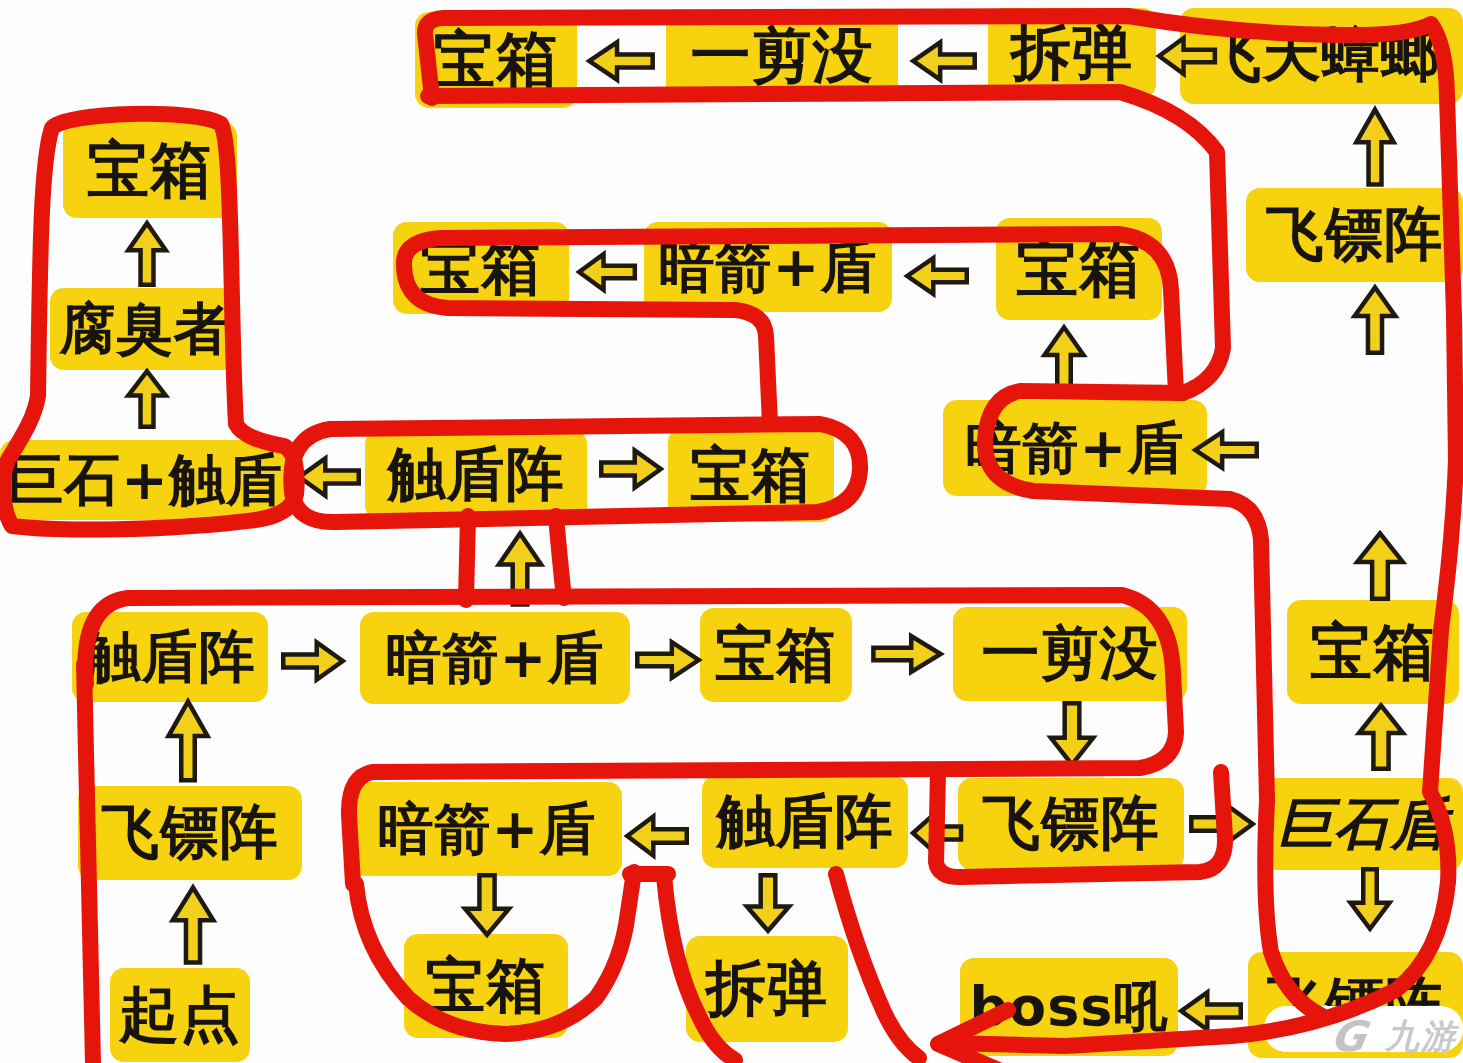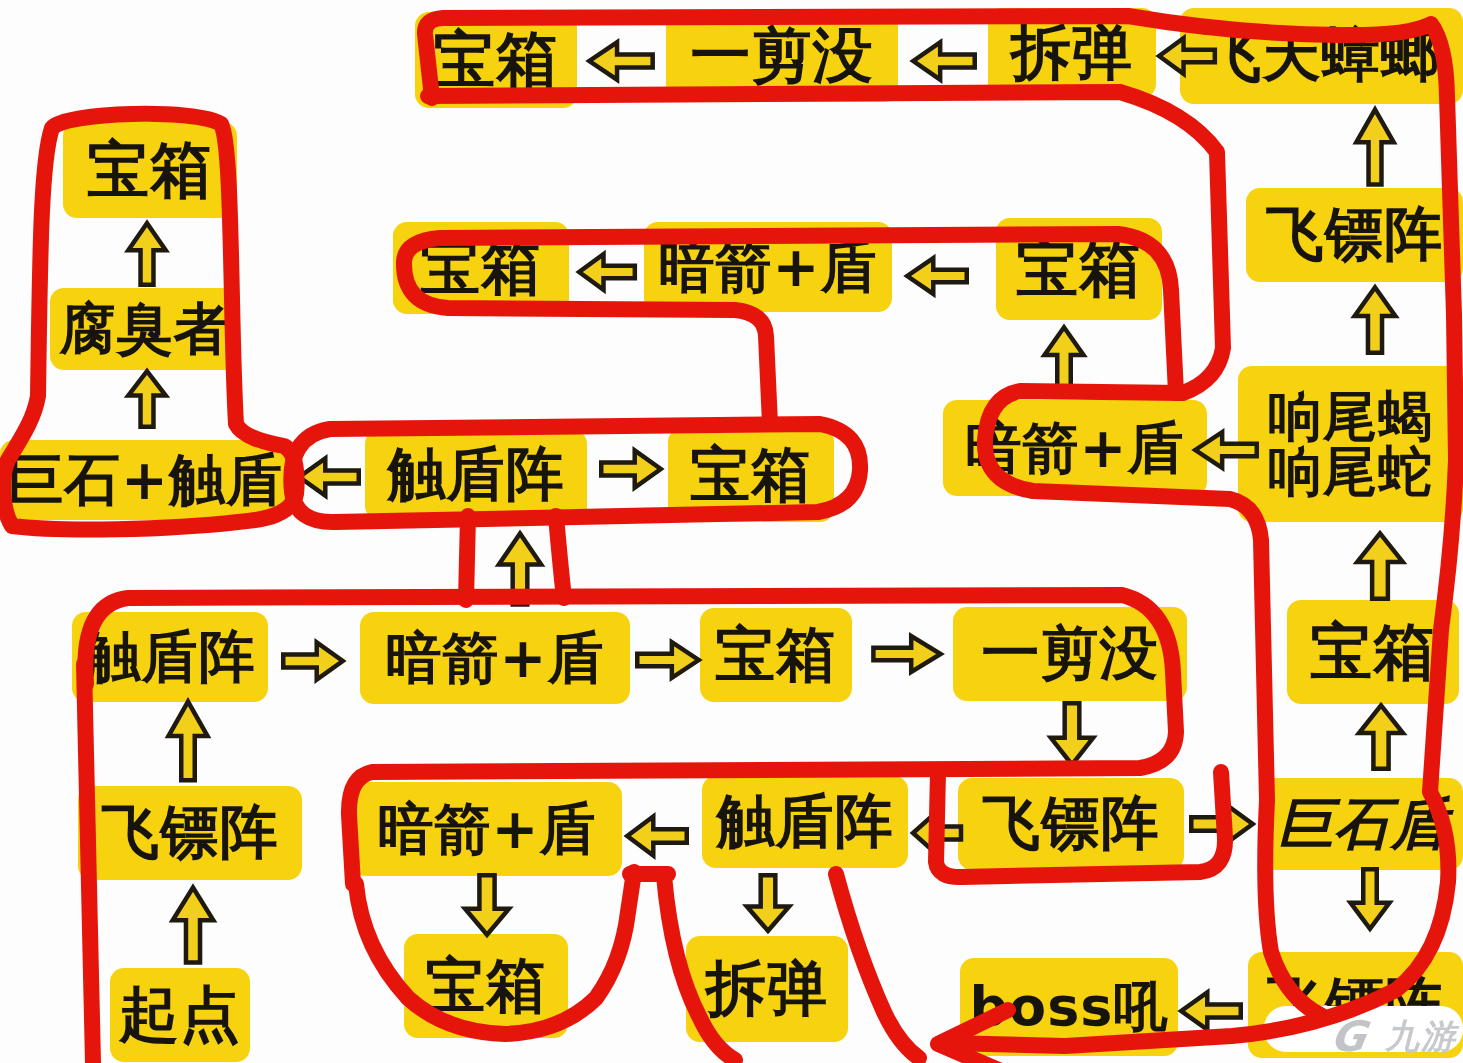--- a/index.html
+++ b/index.html
@@ -65,22 +65,20 @@
     <div class="node" style="left: 702px; top: 776px; width: 206px; height: 92px; font-size: 58px; background: rgb(246, 210, 15); color: rgb(23, 19, 13);">触盾阵</div>
     <div class="node" style="left: 352px; top: 782px; width: 270px; height: 94px; font-size: 56px; background: rgb(246, 210, 15); color: rgb(23, 19, 13);">暗箭+盾</div>
     <div class="node" style="left: 1287px; top: 600px; width: 172px; height: 104px; font-size: 62px; background: rgb(246, 210, 15); color: rgb(23, 19, 13);">宝箱</div>
     <div class="node" style="left: 953px; top: 607px; width: 234px; height: 94px; font-size: 58px; background: rgb(246, 210, 15); color: rgb(23, 19, 13);">一剪没</div>
     <div class="node" style="left: 700px; top: 608px; width: 152px; height: 94px; font-size: 60px; background: rgb(246, 210, 15); color: rgb(23, 19, 13);">宝箱</div>
     <div class="node" style="left: 360px; top: 612px; width: 270px; height: 92px; font-size: 56px; background: rgb(246, 210, 15); color: rgb(23, 19, 13);">暗箭+盾</div>
     <div class="node" style="left: 72px; top: 612px; width: 196px; height: 90px; font-size: 56px; background: rgb(246, 210, 15); color: rgb(23, 19, 13);">触盾阵</div>
     <div class="node" style="left: 668px; top: 428px; width: 166px; height: 94px; font-size: 60px; background: rgb(246, 210, 15); color: rgb(23, 19, 13);">宝箱</div>
     <div class="node" style="left: 365px; top: 430px; width: 222px; height: 90px; font-size: 58px; background: rgb(246, 210, 15); color: rgb(23, 19, 13);">触盾阵</div>
     <div class="node" style="left: 943px; top: 400px; width: 264px; height: 96px; font-size: 56px; background: rgb(246, 210, 15); color: rgb(23, 19, 13);">暗箭+盾</div>
-    <div class="node" style="left: 1238px; top: 366px; width: 225px; height: 156px; font-size: 54px; background: rgb(246, 210, 15); color: rgb(23, 19, 13);">响尾蝎
-响尾蛇</div>
     <div class="node" style="left: 1246px; top: 188px; width: 217px; height: 94px; font-size: 58px; background: rgb(246, 210, 15); color: rgb(23, 19, 13);">飞镖阵</div>
     <div class="node" style="left: 996px; top: 218px; width: 166px; height: 102px; font-size: 62px; background: rgb(246, 210, 15); color: rgb(23, 19, 13);">宝箱</div>
     <div class="node" style="left: 644px; top: 222px; width: 248px; height: 90px; font-size: 56px; background: rgb(246, 210, 15); color: rgb(23, 19, 13);">暗箭+盾</div>
     <div class="node" style="left: 393px; top: 222px; width: 176px; height: 92px; font-size: 60px; background: rgb(246, 210, 15); color: rgb(23, 19, 13);">宝箱</div>
     <div class="node" style="left: 50px; top: 288px; width: 190px; height: 82px; font-size: 56px; background: rgb(246, 210, 15); color: rgb(23, 19, 13);">腐臭者</div>
     <div class="node" style="left: 0px; top: 440px; width: 290px; height: 80px; font-size: 56px; background: rgb(246, 210, 15); color: rgb(23, 19, 13);">巨石+触盾</div>
     <div class="node" style="left: 63px; top: 122px; width: 174px; height: 96px; font-size: 62px; background: rgb(246, 210, 15); color: rgb(23, 19, 13);">宝箱</div>
     <div class="node" style="left: 1180px; top: 8px; width: 283px; height: 96px; font-size: 58px; background: rgb(246, 210, 15); color: rgb(23, 19, 13);">飞天蟑螂</div>
     <div class="node" style="left: 988px; top: 8px; width: 168px; height: 90px; font-size: 60px; background: rgb(246, 210, 15); color: rgb(23, 19, 13);">拆弹</div>
     <div class="node" style="left: 666px; top: 10px; width: 232px; height: 92px; font-size: 60px; background: rgb(246, 210, 15); color: rgb(23, 19, 13);">一剪没</div>

